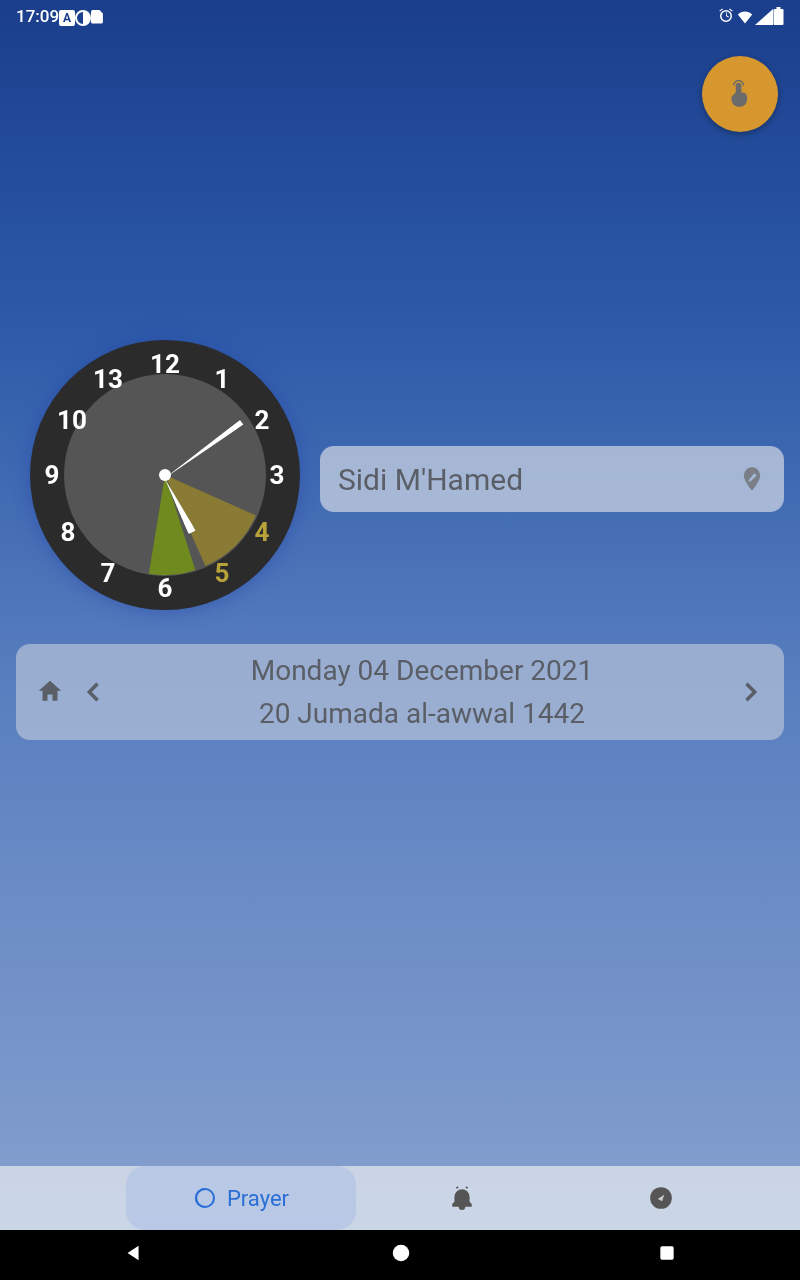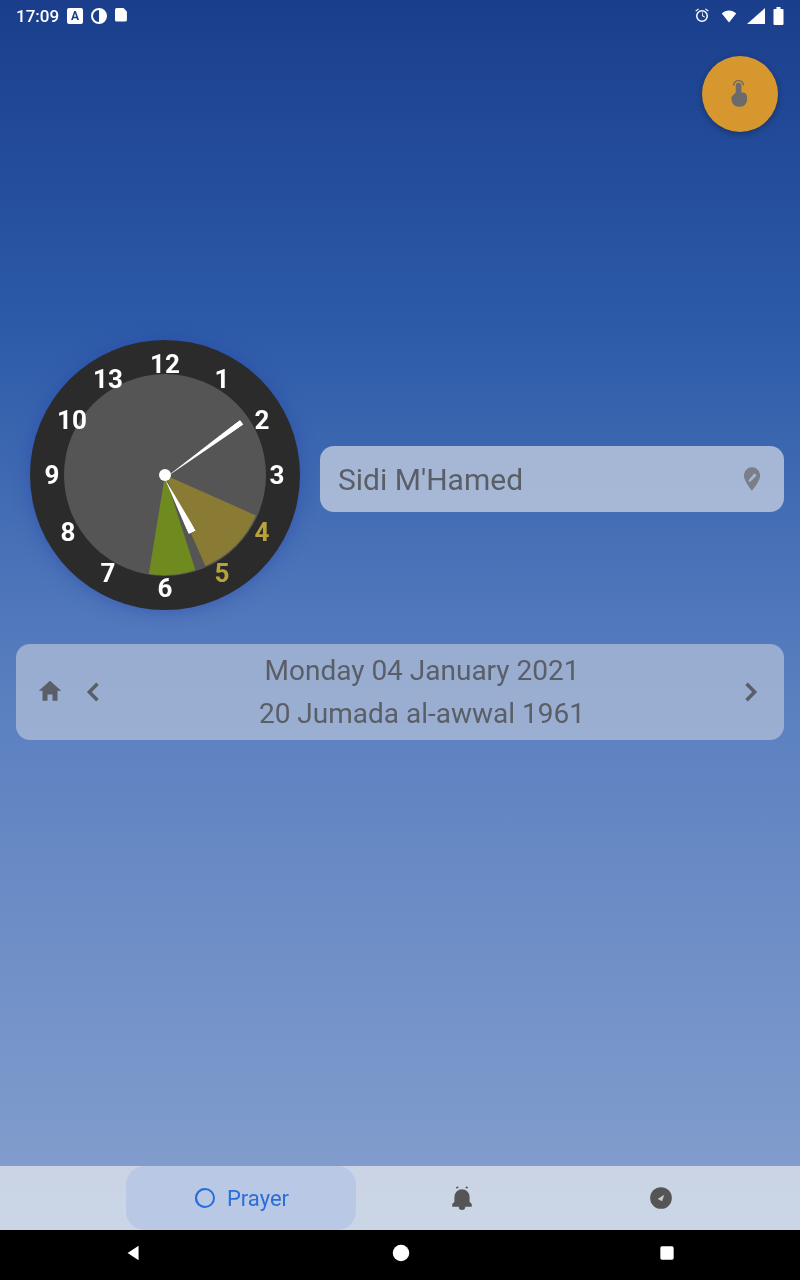--- a/index.html
+++ b/index.html
@@ -5,21 +5,21 @@
   * { box-sizing: border-box; margin: 0; padding: 0; }
   html, body { width: 800px; height: 1280px; overflow: hidden; font-family: Roboto, Arial, sans-serif; }
   body {
     background: linear-gradient(180deg, #1a3e8c 0%, #2c5aa8 25%, #5b80c0 55%, #8aa3d0 100%);
     position: relative;
   }
   .status-bar {
     height: 32px; display: flex; align-items: center; justify-content: space-between;
     padding: 0 16px; color: #fff; font-size: 17px; font-weight: 500;
   }
-  .status-left, .status-right { display: flex; align-items: center; gap: 8px; }
+  .status-left, .status-right { display: flex; align-items: flex-end; }
   .status-right svg, .status-left svg { display:block; }
 
   .fab {
     position: absolute; top: 56px; right: 22px; width: 76px; height: 76px; border-radius: 50%;
     background: #d6972f; display: flex; align-items: center; justify-content: center;
     box-shadow: 0 2px 6px rgba(0,0,0,.3);
   }
 
   .clock-area { position: absolute; top: 340px; left: 30px; width: 270px; height: 270px; }
   .clock-face {
@@ -154,22 +154,22 @@
     <svg width="30" height="30" viewBox="0 0 24 24" fill="#5a5e66">
         <path d="M12 3l9 8h-3v8h-4v-5h-4v5H6v-8H3l9-8z"></path>
       </svg>
   </div>
   <div class="nav-btn">
     <svg width="28" height="28" viewBox="0 0 24 24" fill="none" stroke="#5a5e66" stroke-width="3">
         <path d="M15 5l-7 7 7 7"></path>
       </svg>
   </div>
   <div class="dates">
-    <div>Monday 04 January 2021</div>
-    <div>20 Jumada al-awwal 1961</div>
+    <div>Monday 04 December 2021</div>
+    <div>20 Jumada al-awwal 1442</div>
   </div>
   <div class="nav-btn">
     <svg width="28" height="28" viewBox="0 0 24 24" fill="none" stroke="#5a5e66" stroke-width="3">
         <path d="M9 5l7 7-7 7"></path>
       </svg>
   </div>
 </div>
 
 <div class="prayer-area">
   

